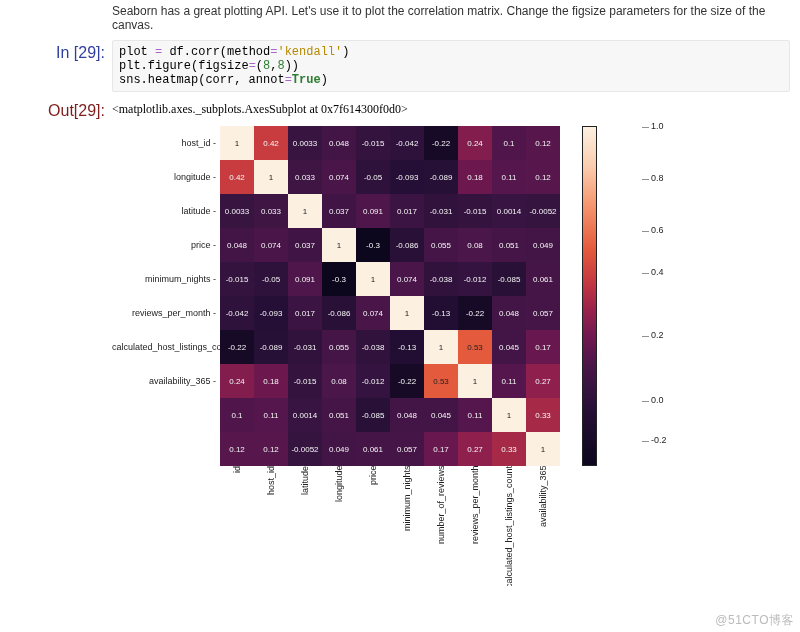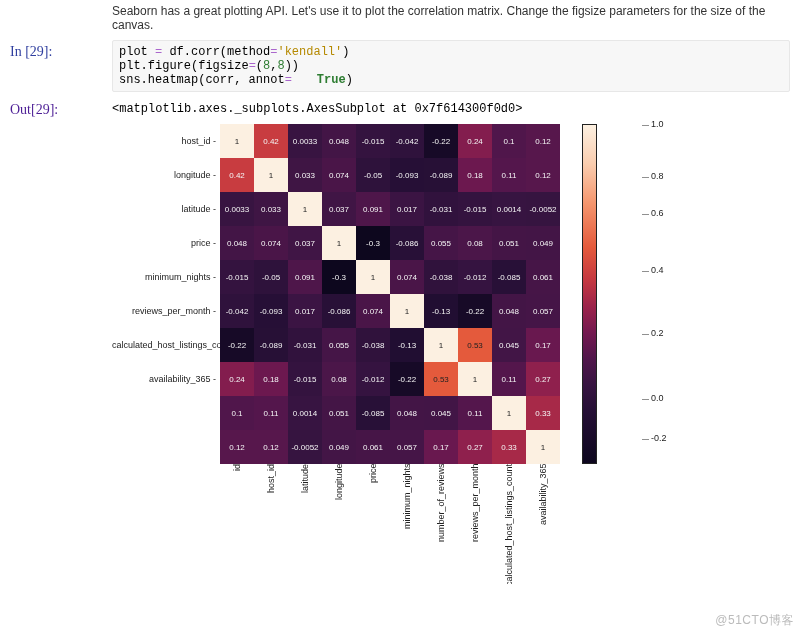--- a/index.html
+++ b/index.html
@@ -19,47 +19,48 @@
     color: #333;
   }
   .cell {
     display: flex;
     align-items: flex-start;
     margin-bottom: 6px;
   }
   .prompt {
     width: 95px;
     flex-shrink: 0;
-    font-family: Liberation Serif, serif;
-    font-size: 14px;
+    text-align: right;
+    font-family: Liberation Sans, sans-serif;
+    font-size: 16px;
     padding-right: 7px;
     padding-top: 4px;
   }
   .prompt.in { color: #303f9f; }
-  .prompt.out { color: #4c1d95; }
+  .prompt.out { color: #7f1d1d; }
   .code-block {
     flex: 1;
     background: #f7f7f7;
     border: 1px solid #e7e7e7;
     border-radius: 2px;
     padding: 4px 6px;
     font-family: "Courier New", monospace;
     font-size: 12px;
     white-space: pre;
   }
   .out-text {
-    font-family: Liberation Mono, monospace;
+    font-family: Liberation Serif, serif;
     font-size: 12px;
     padding-top: 4px;
     text-align: right;
   }
   .eq { color: #aa66cc; }
   .str { color: #b58900; }
   .num { color: #2e7d32; }
-  .bool { color: #2e7d32; font-weight: bold; margin-left: 25px; }
+  .bool { color: #2e7d32; font-weight: bold; }
 
   .plot-wrap {
     margin-left: 102px;
     position: relative;
     width: 630px;
   }
   .heatmap-area {
     display: flex;
     align-items: flex-start;
   }
@@ -283,21 +284,21 @@
           <div class="cellbox" style="background: rgb(143, 32, 77); color: rgb(245, 245, 245);">0.27</div>
           <div class="cellbox" style="background: rgb(167, 41, 72); color: rgb(245, 245, 245);">0.33</div>
           <div class="cellbox" style="background: rgb(252, 240, 225); color: rgb(34, 34, 34);">1</div>
         </div>
       <div class="cbar">
         <div class="cbar-scale" id="cbar-scale" style="background: linear-gradient(rgb(252, 240, 225) 0%, rgb(250, 205, 175) 11.5%, rgb(245, 150, 110) 23.1%, rgb(228, 90, 60) 36.2%, rgb(195, 55, 65) 46.2%, rgb(155, 35, 75) 53.8%, rgb(115, 25, 80) 61.5%, rgb(80, 22, 75) 69.2%, rgb(55, 20, 65) 76.9%, rgb(37, 15, 53) 84.6%, rgb(13, 7, 30) 100%);"></div>
       </div>
       <div class="cbar-ticks" id="cbar-ticks">
           <div class="ctick" style="top: -5px;">1.0</div>
           <div class="ctick" style="top: 47.36px;">0.8</div>
-          <div class="ctick" style="top: 84px;">0.6</div>
+          <div class="ctick" style="top: 99px;">0.6</div>
           <div class="ctick" style="top: 141px;">0.4</div>
           <div class="ctick" style="top: 204.1px;">0.2</div>
           <div class="ctick" style="top: 269px;">0.0</div>
           <div class="ctick" style="top: 308.82px;">-0.2</div>
         </div>
     </div>
     <div class="xlabels" id="xlabels">
         <div class="xlabel">id</div>
         <div class="xlabel">host_id</div>
         <div class="xlabel">latitude</div>

